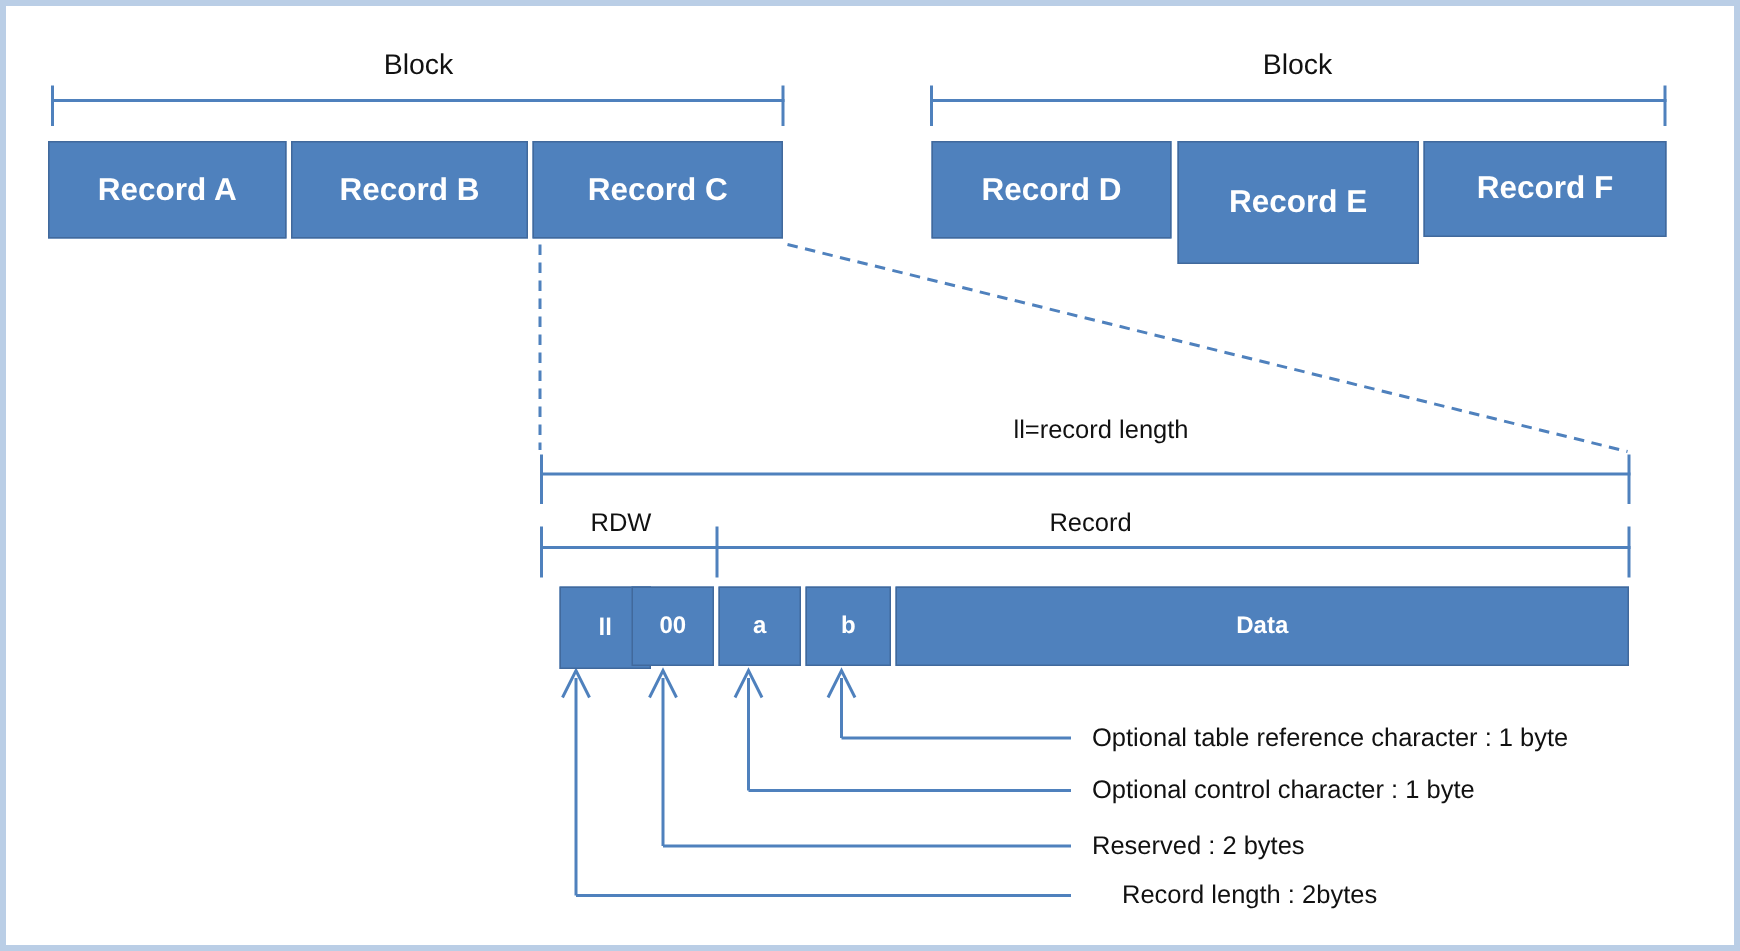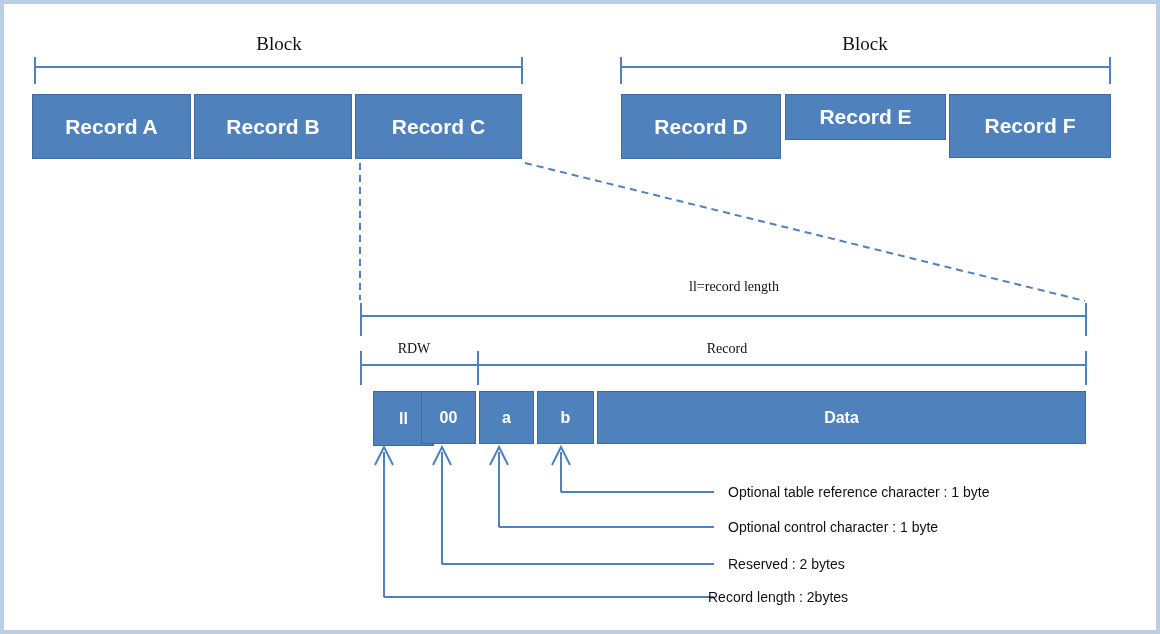--- a/index.html
+++ b/index.html
@@ -18,22 +18,22 @@
     background:var(--bg);
     border:4px solid var(--frame_border);
     box-sizing:border-box;
     font-family:"Liberation Sans", sans-serif;
     color:var(--text);
     overflow:hidden;
   }
   .lines{position:absolute;left:0;top:0;width:1160px;height:634px;}
   .lines line, .lines polyline{stroke:var(--line);stroke-width:2;fill:none;}
   .lines .dashed{stroke-dasharray:7 5;}
-  .lbl{position:absolute;white-space:nowrap;font-size:14px;line-height:22px;}
-  .lbl.center{transform:translateX(-50%);font-family:Liberation Serif, serif;}
+  .lbl{position:absolute;white-space:nowrap;font-size:17px;line-height:22px;}
+  .lbl.center{transform:translateX(-50%);}
   .block-title{font-size:19px;}
   .rbox{
     position:absolute;
     background:var(--box_fill);
     border:1px solid var(--box_border);
     box-sizing:border-box;
     color:var(--box_text);
     font-weight:bold;
     display:flex;align-items:center;justify-content:center;
     font-size:21px;
@@ -98,31 +98,31 @@
   </svg>
 
   <div class="lbl center block-title" style="left:275px;top:29px;">Block</div>
   <div class="lbl center block-title" style="left:861px;top:29px;">Block</div>
 
   <div class="rbox" style="left:28px;top:90px;width:159px;height:65px;">Record A</div>
   <div class="rbox" style="left:190px;top:90px;width:158px;height:65px;">Record B</div>
   <div class="rbox" style="left:617px;top:90px;width:160px;height:65px;">Record D</div>
 
   <div class="rbox" style="left:351px;top:90px;width:167px;height:65px;">Record C</div>
-  <div class="rbox" style="left:781px;top:90px;width:161px;height:46px;">Record E</div>
+  <div class="rbox" style="left:781px;top:90px;width:161px;height:82px;">Record E</div>
   <div class="rbox" style="left:945px;top:90px;width:162px;height:64px;">Record F</div>
 
   <div class="lbl center" style="left:730px;top:272px;">ll=record length</div>
   <div class="lbl center" style="left:410px;top:334px;text-align:center;">RDW</div>
   <div class="lbl center" style="left:723px;top:334px;">Record</div>
 
   <div class="rbox fbox" style="left:369px;top:387px;width:61px;height:55px;">ll</div>
   <div class="rbox fbox" style="left:417px;top:387px;width:55px;height:53px;">00</div>
   <div class="rbox fbox" style="left:475px;top:387px;width:55px;height:53px;">a</div>
   <div class="rbox fbox" style="left:533px;top:387px;width:57px;height:53px;">b</div>
   <div class="rbox fbox" style="left:593px;top:387px;width:489px;height:53px;">Data</div>
 
   <div class="lbl" style="left:724px;top:477px;">Optional table reference character : 1 byte</div>
   <div class="lbl" style="left:724px;top:512px;">Optional control character : 1 byte</div>
   <div class="lbl" style="left:724px;top:549px;">Reserved : 2 bytes</div>
-  <div class="lbl" style="left:704px;top:582px;">Record length : 2bytes</div>
+  <div class="lbl" style="left:744px;top:582px;">Record length : 2bytes</div>
 
 </div>
 
 </body></html>

